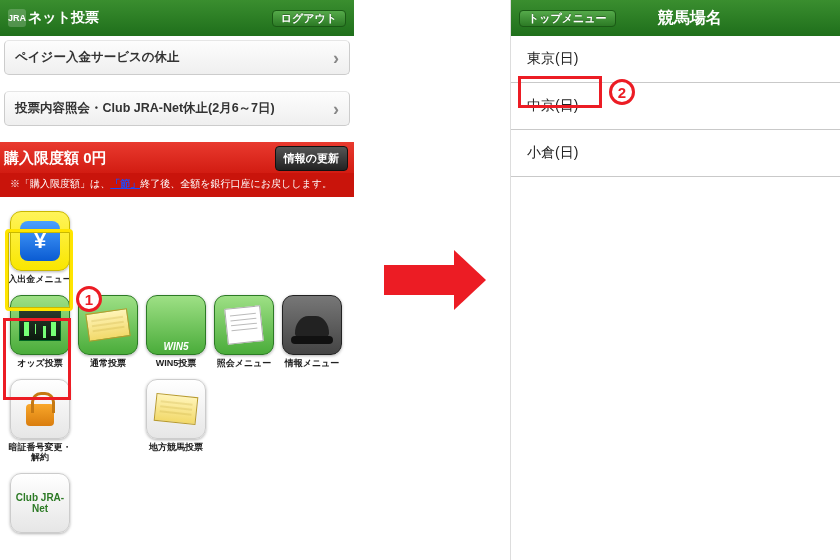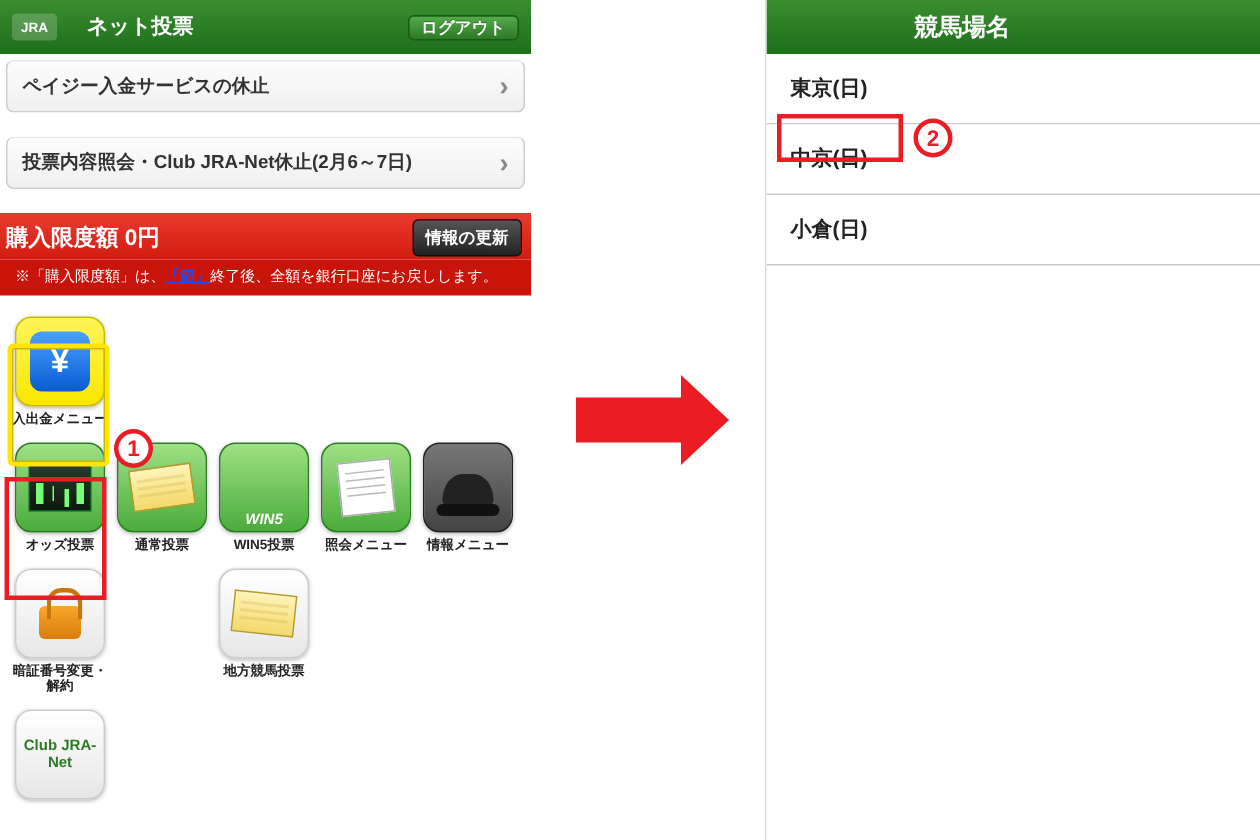--- a/index.html
+++ b/index.html
@@ -41,24 +41,24 @@
   .header-bar {
     height: 36px;
     background: linear-gradient(#3a8e2f, #1f6f1b);
     color: #fff;
     display: flex; align-items: center;
     padding: 0 8px;
     font-size: 14px;
     font-weight: bold;
   }
   .brand-logo {
-    width: 30px; height: 18px;
+    width: 18px; height: 18px;
     background: #fff3;
     border-radius: 3px;
-    margin-right: 20px;
+    margin-right: 2px;
     display: flex; align-items: center; justify-content: center;
     font-size: 9px; color: #fff;
   }
   .header-title { flex: 1; }
   .header-btn {
     font-size: 11px; font-weight: bold;
     color: #fff;
     text-shadow: 0 -1px 0 rgba(0,0,0,.3);
     padding: 0 8px;
     border-radius: 4px;
@@ -217,21 +217,21 @@
     display:flex; align-items:center; justify-content:center;
     background:#fff;
     pointer-events:none;
   }
 
   
   .venue-list { }
   .venue-item {
     padding: 14px 16px;
     font-size: 14px;
-    font-weight: bold;
+    font-weight: normal;
     color: #222;
     border-bottom: 1px solid #c9c9c9;
     background: #fff;
     cursor: pointer;
   }
 </style>
 </head>
 <body>
 
 <div class="container">
@@ -322,20 +322,21 @@
     </div>
 
     <div class="hl-yellow" style="left:5px; top:229px; width:68px; height:82px;"></div>
 
     <div class="hl-red-box" style="left:3px; top:318px; width:68px; height:82px;"></div>
     <div class="circ-num" style="left:76px; top:286px;">1</div>
   </div>
 
   <div class="screen screen-right">
     <div class="header-bar">
+      <span class="header-btn">トップメニュー</span>
       <span class="header-center">競馬場名</span>
       <span style="width:68px"></span>
     </div>
     <div class="venue-list">
       <div class="venue-item">東京(日)</div>
       <div class="venue-item">中京(日)</div>
       <div class="venue-item">小倉(日)</div>
     </div>
 
     <div class="hl-red-box" style="left:7px; top:76px; width:84px; height:32px;"></div>

